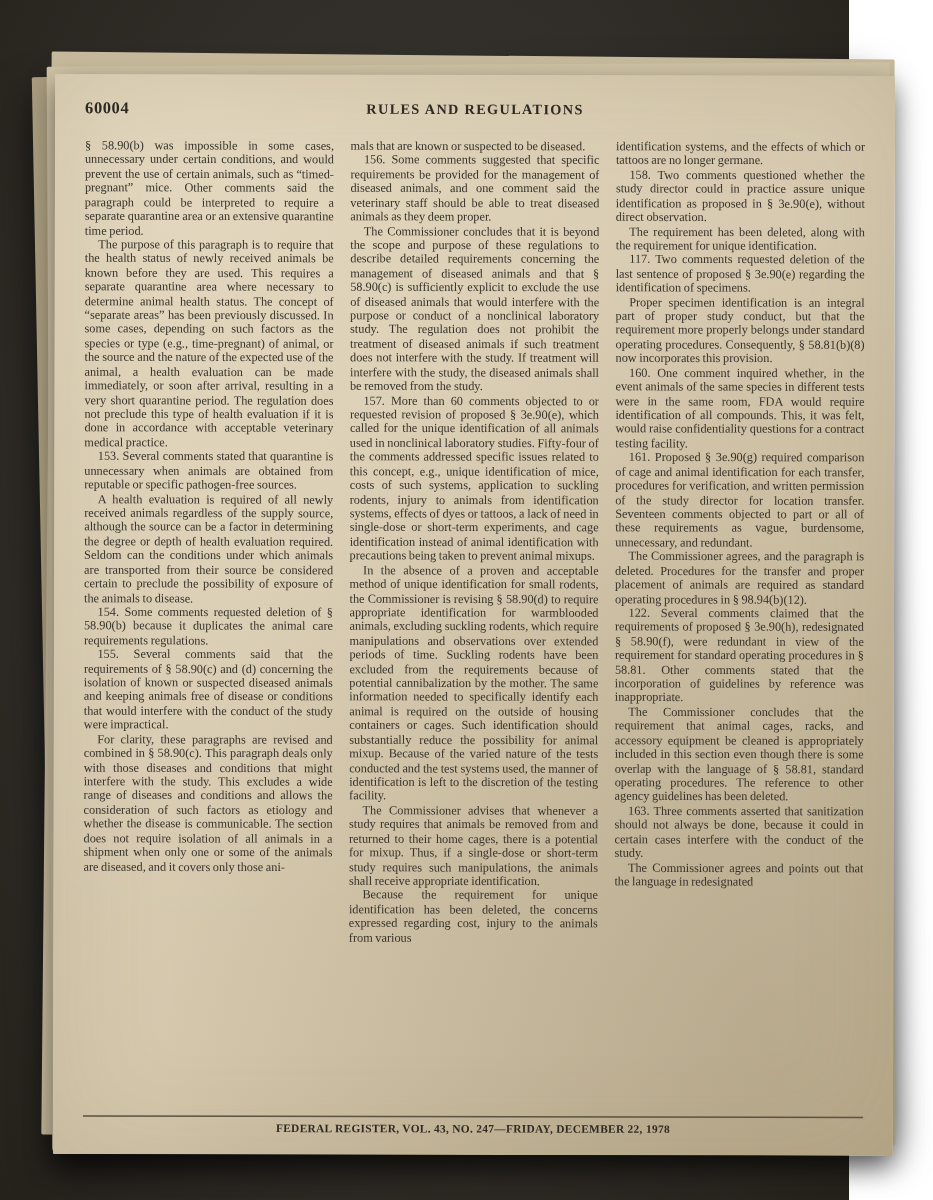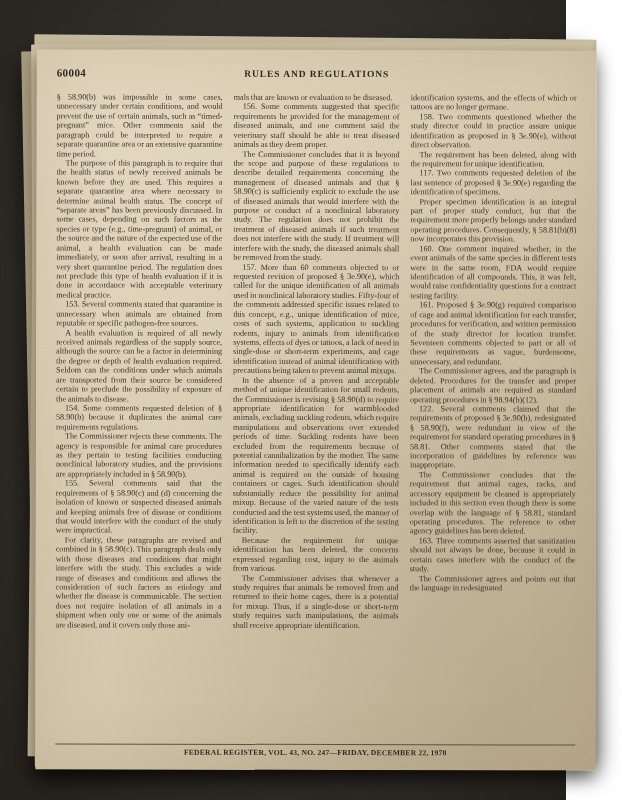--- a/index.html
+++ b/index.html
@@ -49,32 +49,31 @@
         <span class="page-number">60004</span>
         <span class="page-title">RULES AND REGULATIONS</span>
       </div>
       <div class="columns">
         <div class="col">
             <p class="para first">§ 58.90(b) was impossible in some cases, unnecessary under certain conditions, and would prevent the use of certain animals, such as “timed-pregnant” mice. Other comments said the paragraph could be interpreted to require a separate quarantine area or an extensive quarantine time period.</p>
             <p class="para">The purpose of this paragraph is to require that the health status of newly received animals be known before they are used. This requires a separate quarantine area where necessary to determine animal health status. The concept of “separate areas” has been previously discussed. In some cases, depending on such factors as the species or type (e.g., time-pregnant) of animal, or the source and the nature of the expected use of the animal, a health evaluation can be made immediately, or soon after arrival, resulting in a very short quarantine period. The regulation does not preclude this type of health evaluation if it is done in accordance with acceptable veterinary medical practice.</p>
             <p class="para">153. Several comments stated that quarantine is unnecessary when animals are obtained from reputable or specific pathogen-free sources.</p>
             <p class="para">A health evaluation is required of all newly received animals regardless of the supply source, although the source can be a factor in determining the degree or depth of health evaluation required. Seldom can the conditions under which animals are transported from their source be considered certain to preclude the possibility of exposure of the animals to disease.</p>
             <p class="para">154. Some comments requested deletion of § 58.90(b) because it duplicates the animal care requirements regulations.</p>
-            <p class="para">The Commissioner rejects these comments. The agency is responsible for animal care procedures as they pertain to testing facilities conducting nonclinical laboratory studies, and the provisions are appropriately included in § 58.90(b).</p>
             <p class="para">155. Several comments said that the requirements of § 58.90(c) and (d) concerning the isolation of known or suspected diseased animals and keeping animals free of disease or conditions that would interfere with the conduct of the study were impractical.</p>
             <p class="para">For clarity, these paragraphs are revised and combined in § 58.90(c). This paragraph deals only with those diseases and conditions that might interfere with the study. This excludes a wide range of diseases and conditions and allows the consideration of such factors as etiology and whether the disease is communicable. The section does not require isolation of all animals in a shipment when only one or some of the animals are diseased, and it covers only those ani-</p>
           </div>
         <div class="col">
-            <p class="para first">mals that are known or evaluation to be diseased.</p>
+            <p class="para first">mals that are known or suspected to be diseased.</p>
             <p class="para">156. Some comments suggested that specific requirements be provided for the management of diseased animals, and one comment said the veterinary staff should be able to treat diseased animals as they deem proper.</p>
             <p class="para">The Commissioner concludes that it is beyond the scope and purpose of these regulations to describe detailed requirements concerning the management of diseased animals and that § 58.90(c) is sufficiently explicit to exclude the use of diseased animals that would interfere with the purpose or conduct of a nonclinical laboratory study. The regulation does not prohibit the treatment of diseased animals if such treatment does not interfere with the study. If treatment will interfere with the study, the diseased animals shall be removed from the study.</p>
             <p class="para">157. More than 60 comments objected to or requested revision of proposed § 3e.90(e), which called for the unique identification of all animals used in nonclinical laboratory studies. Fifty-four of the comments addressed specific issues related to this concept, e.g., unique identification of mice, costs of such systems, application to suckling rodents, injury to animals from identification systems, effects of dyes or tattoos, a lack of need in single-dose or short-term experiments, and cage identification instead of animal identification with precautions being taken to prevent animal mixups.</p>
             <p class="para">In the absence of a proven and acceptable method of unique identification for small rodents, the Commissioner is revising § 58.90(d) to require appropriate identification for warmblooded animals, excluding suckling rodents, which require manipulations and observations over extended periods of time. Suckling rodents have been excluded from the requirements because of potential cannibalization by the mother. The same information needed to specifically identify each animal is required on the outside of housing containers or cages. Such identification should substantially reduce the possibility for animal mixup. Because of the varied nature of the tests conducted and the test systems used, the manner of identification is left to the discretion of the testing facility.</p>
+            <p class="para">The Commissioner advises that whenever a study requires that animals be removed from and returned to their home cages, there is a potential for mixup. Thus, if a single-dose or short-term study requires such manipulations, the animals shall receive appropriate identification.</p>
             <p class="para">Because the requirement for unique identification has been deleted, the concerns expressed regarding cost, injury to the animals from various</p>
-            <p class="para">The Commissioner advises that whenever a study requires that animals be removed from and returned to their home cages, there is a potential for mixup. Thus, if a single-dose or short-term study requires such manipulations, the animals shall receive appropriate identification.</p>
           </div>
         <div class="col">
             <p class="para first">identification systems, and the effects of which or tattoos are no longer germane.</p>
             <p class="para">158. Two comments questioned whether the study director could in practice assure unique identification as proposed in § 3e.90(e), without direct observation.</p>
             <p class="para">The requirement has been deleted, along with the requirement for unique identification.</p>
             <p class="para">117. Two comments requested deletion of the last sentence of proposed § 3e.90(e) regarding the identification of specimens.</p>
             <p class="para">Proper specimen identification is an integral part of proper study conduct, but that the requirement more properly belongs under standard operating procedures. Consequently, § 58.81(b)(8) now incorporates this provision.</p>
             <p class="para">160. One comment inquired whether, in the event animals of the same species in different tests were in the same room, FDA would require identification of all compounds. This, it was felt, would raise confidentiality questions for a contract testing facility.</p>
             <p class="para">161. Proposed § 3e.90(g) required comparison of cage and animal identification for each transfer, procedures for verification, and written permission of the study director for location transfer. Seventeen comments objected to part or all of these requirements as vague, burdensome, unnecessary, and redundant.</p>
             <p class="para">The Commissioner agrees, and the paragraph is deleted. Procedures for the transfer and proper placement of animals are required as standard operating procedures in § 98.94(b)(12).</p>

